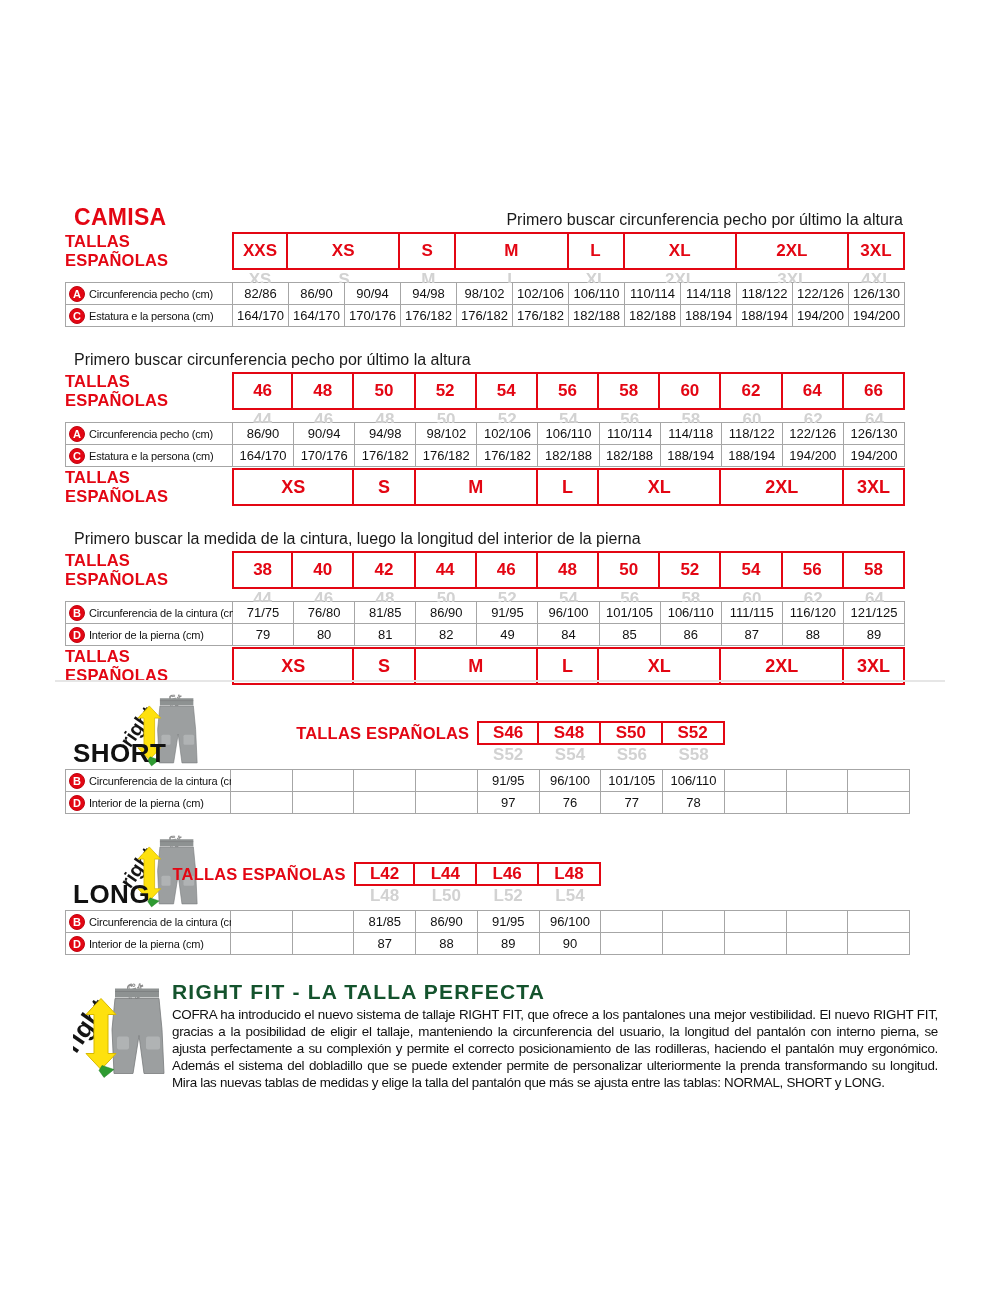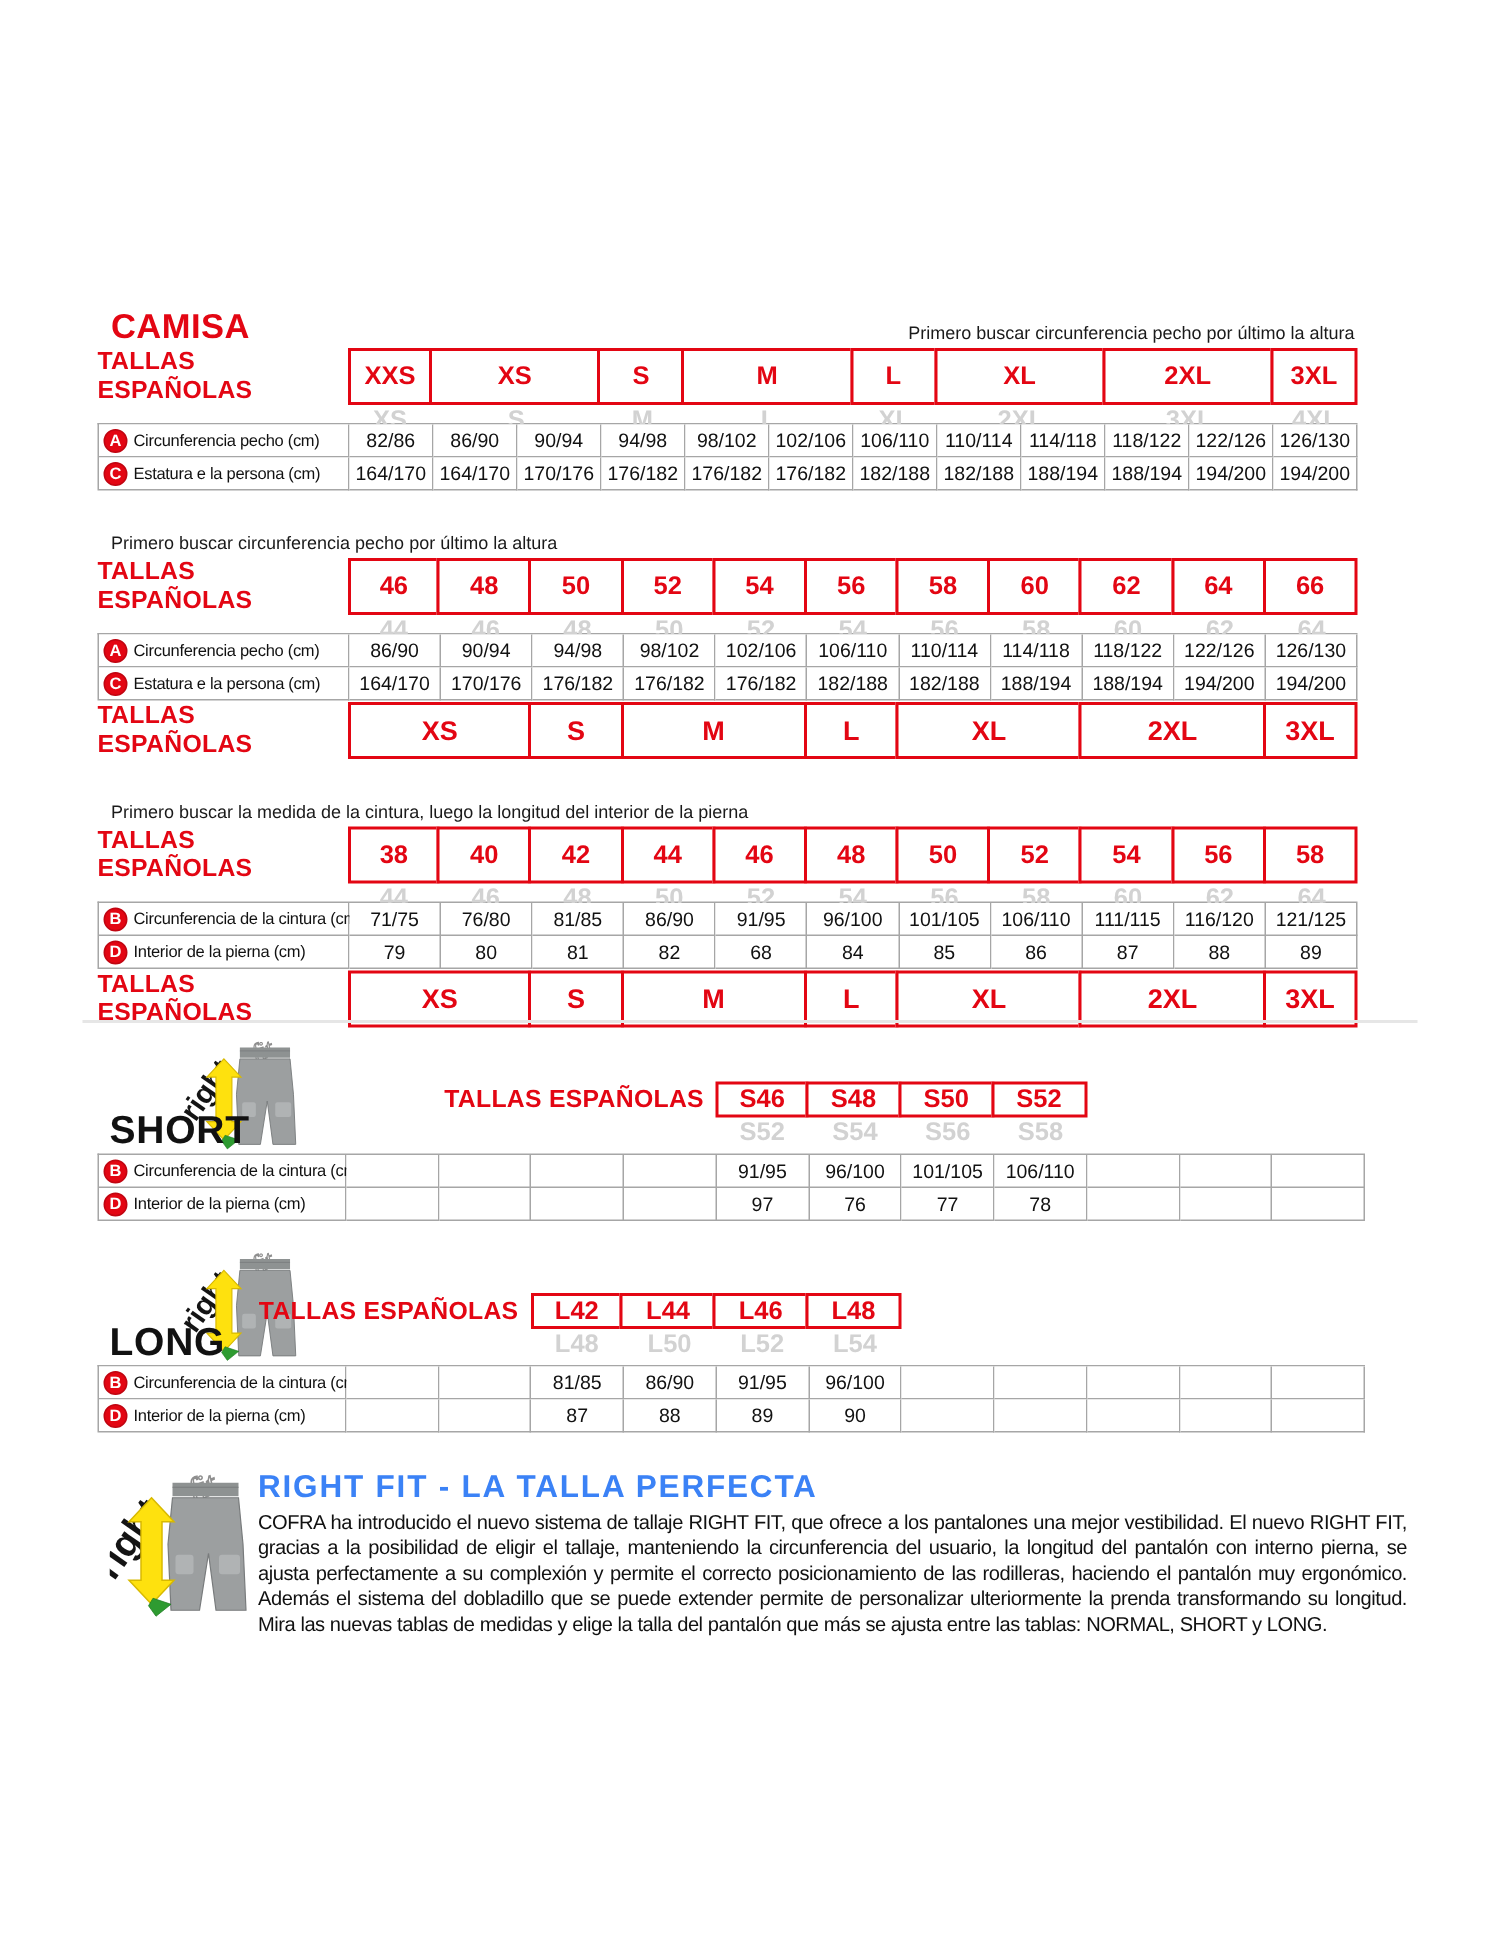--- a/index.html
+++ b/index.html
@@ -3,21 +3,21 @@
 <meta charset="utf-8">
 <style>
   html,body{margin:0;padding:0;background:#fff;}
   body{width:1000px;height:1300px;font-family:"Liberation Sans",sans-serif;-webkit-font-smoothing:antialiased;}
   .page{position:relative;width:1000px;height:1300px;background:#fff;overflow:hidden;}
 
   
   .tbl{position:absolute;left:65px;width:840px;}
   .table-head{display:flex;justify-content:space-between;align-items:flex-end;height:27px;margin-bottom:2px;padding:0 2px 1px 9px;box-sizing:border-box;}
   .tbl-title{font-size:23px;font-weight:bold;color:#e30613;letter-spacing:.3px;line-height:1;margin:0;}
-  .tbl-note{font-size:12px;color:#1a1a1a;line-height:1;padding-bottom:1px;}
+  .tbl-note{font-size:16px;color:#1a1a1a;line-height:1;padding-bottom:1px;}
 
   .size-row{display:grid;height:22px;align-items:stretch;}
   .size-row-label{display:flex;align-items:center;justify-content:flex-end;padding-right:8px;font-weight:bold;font-size:16.5px;letter-spacing:.2px;}
   .red-label{color:#e30613;}
   .gray-label{color:#d2d2d2;margin-top:32px;}
   .red-cell{display:flex;align-items:center;justify-content:center;border:2px solid #e30613;background:#fff;color:#e30613;font-weight:bold;font-size:17px;box-sizing:border-box;}
   .red-cell + .red-cell{margin-left:-2px;}
   .gray-row{height:23px;}
   .gray-cell{display:flex;align-items:center;justify-content:center;color:#d2d2d2;font-weight:bold;font-size:17px;}
   .bottom-row .red-cell{font-size:18px;}
@@ -35,21 +35,21 @@
   
   .fit-section{position:absolute;left:65px;width:845px;height:125px;}
   .fit-title{position:absolute;left:8px;top:46px;font-size:26px;font-weight:bold;color:#111;letter-spacing:.5px;}
   .fit-logo{position:absolute;left:57px;top:1px;}
   .fit-rows{position:absolute;left:0;top:29px;width:845px;}
   .fit-rows .data-grid{margin-top:3px;}
 
   
   .rf-section{position:absolute;left:65px;top:970px;width:880px;height:130px;}
   .rf-logo{position:absolute;left:8px;top:3px;}
-  .rf-heading{position:absolute;left:107px;top:10px;margin:0;font-size:21px;font-weight:bold;color:#3b82f6;letter-spacing:1.2px;white-space:nowrap;}
+  .rf-heading{position:absolute;left:107px;top:10px;margin:0;font-size:21px;font-weight:bold;color:#14532d;letter-spacing:1.2px;white-space:nowrap;}
   .rf-paragraph{position:absolute;left:107px;top:36px;width:766px;margin:0;font-size:13.4px;line-height:17px;color:#111;letter-spacing:-0.3px;text-align:justify;}
 </style>
 </head>
 <body>
 
 <svg width="0" height="0" style="position:absolute" aria-hidden="true">
   <defs>
     <symbol id="rightfit-logo" viewBox="0 0 100 100">
       <text transform="translate(3,73) rotate(-55)" font-family="Liberation Sans, sans-serif" font-size="26" font-weight="bold" fill="#141414">right</text>
       <text transform="translate(56,20) rotate(-22)" font-family="Liberation Serif, serif" font-style="italic" font-size="22" fill="#ffffff" stroke="#8f8f8f" stroke-width="1">fit</text>
@@ -261,21 +261,21 @@
           <div class="d-cell val-cell">116/120</div>
           <div class="d-cell val-cell">121/125</div>
           <div class="d-cell label-cell">
             <span class="badge">D</span>
             <span class="label-text">Interior de la pierna (cm)</span>
           </div>
           <div class="d-cell val-cell">79</div>
           <div class="d-cell val-cell">80</div>
           <div class="d-cell val-cell">81</div>
           <div class="d-cell val-cell">82</div>
-          <div class="d-cell val-cell">68</div>
+          <div class="d-cell val-cell">49</div>
           <div class="d-cell val-cell">84</div>
           <div class="d-cell val-cell">85</div>
           <div class="d-cell val-cell">86</div>
           <div class="d-cell val-cell">87</div>
           <div class="d-cell val-cell">88</div>
           <div class="d-cell val-cell">89</div>
         </div>
         <div class="size-row bottom-row" style="grid-template-columns: 167px repeat(11, 1fr);">
           <div class="size-row-label red-label">TALLAS ESPAÑOLAS</div>
           <div class="red-cell" style="grid-column: span 2;">XS</div>

